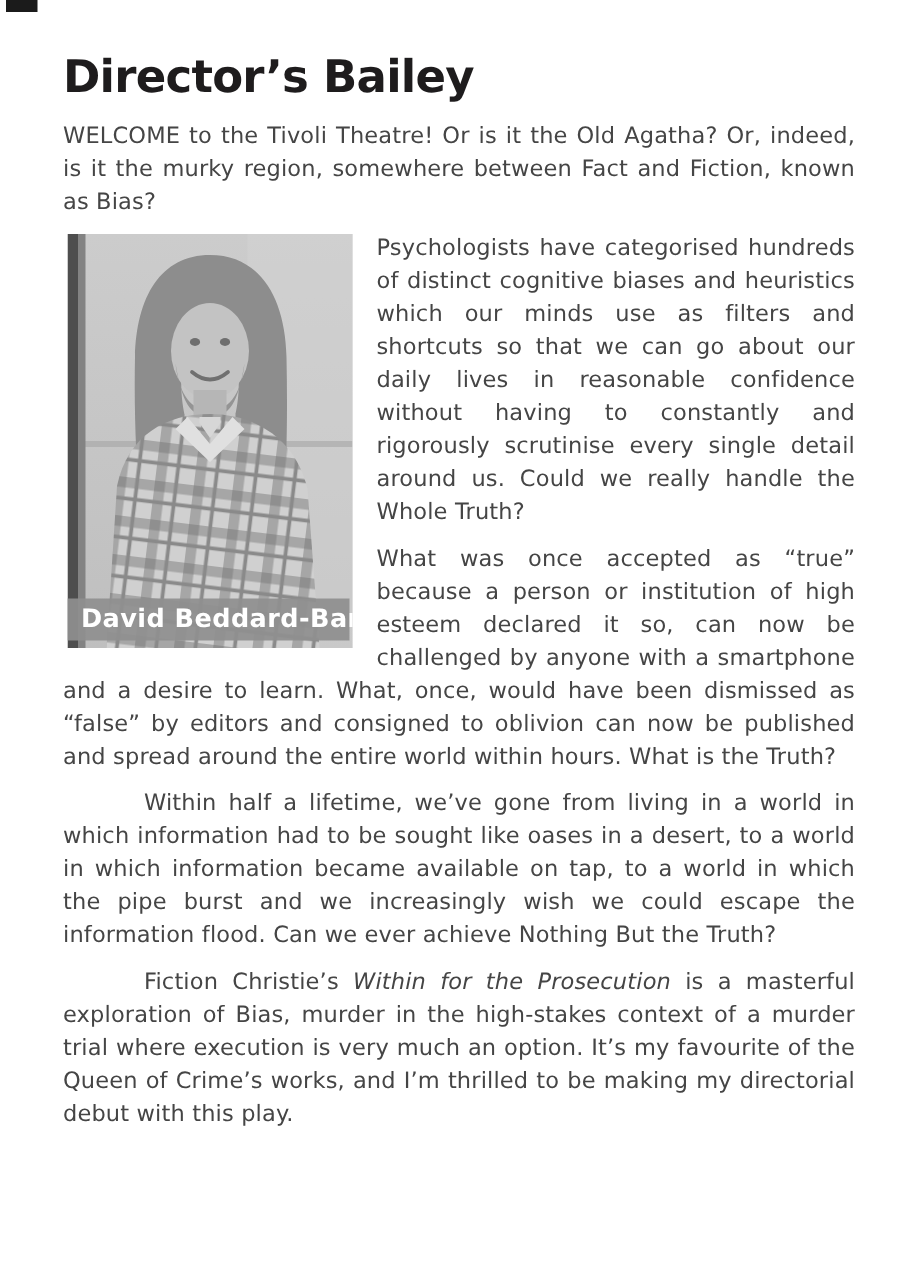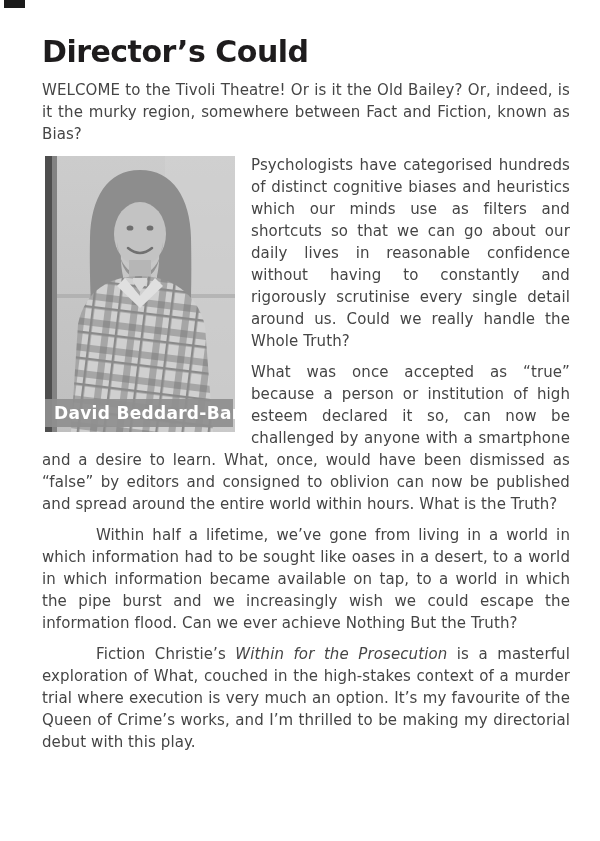--- a/index.html
+++ b/index.html
@@ -65,23 +65,23 @@
 </style>
 </head>
 <body>
 
 <div class="page">
 
   <div class="corner-mark"></div>
 
   <div class="content">
 
-    <h1 class="title">Director’s Could</h1>
+    <h1 class="title">Director’s Bailey</h1>
 
-    <p class="body-par">WELCOME to the Tivoli Theatre! Or is it the Old Bailey? Or, indeed, is it the murky region, somewhere between Fact and Fiction, known as Bias?</p>
+    <p class="body-par">WELCOME to the Tivoli Theatre! Or is it the Old Agatha? Or, indeed, is it the murky region, somewhere between Fact and Fiction, known as Bias?</p>
 
     <div class="photo">
       <svg width="190" height="276" viewBox="0 0 190 276" aria-hidden="true">
         <defs>
           <pattern id="plaid" width="26" height="26" patternUnits="userSpaceOnUse" patternTransform="rotate(7)">
             <rect width="26" height="26" fill="#d0d0d0"></rect>
             <rect x="0" y="0" width="7" height="26" fill="#a6a6a6"></rect>
             <rect x="0" y="0" width="26" height="7" fill="#a6a6a6"></rect>
             <rect x="13" y="0" width="2.5" height="26" fill="#8a8a8a"></rect>
             <rect x="0" y="13" width="26" height="2.5" fill="#8a8a8a"></rect>
@@ -116,17 +116,17 @@
       </svg>
       <div class="photo-caption">David Beddard-Banks</div>
     </div>
 
     <p class="body-par">Psychologists have categorised hundreds of distinct cognitive biases and heuristics which our minds use as filters and shortcuts so that we can go about our daily lives in reasonable confidence without having to constantly and rigorously scrutinise every single detail around us. Could we really handle the Whole Truth?</p>
 
     <p class="body-par">What was once accepted as “true” because a person or institution of high esteem declared it so, can now be challenged by anyone with a smartphone and a desire to learn. What, once, would have been dismissed as “false” by editors and consigned to oblivion can now be published and spread around the entire world within hours. What is the Truth?</p>
 
     <p class="body-par ind">Within half a lifetime, we’ve gone from living in a world in which information had to be sought like oases in a desert, to a world in which information became available on tap, to a world in which the pipe burst and we increasingly wish we could escape the information flood. Can we ever achieve Nothing But the Truth?</p>
 
-    <p class="body-par ind"><span>Fiction Christie’s </span><span class="ital">Within for the Prosecution</span><span> is a masterful exploration of What, couched in the high-stakes context of a murder trial where execution is very much an option. It’s my favourite of the Queen of Crime’s works, and I’m thrilled to be making my directorial debut with this play.</span></p>
+    <p class="body-par ind"><span>Fiction Christie’s </span><span class="ital">Within for the Prosecution</span><span> is a masterful exploration of Bias, murder in the high-stakes context of a murder trial where execution is very much an option. It’s my favourite of the Queen of Crime’s works, and I’m thrilled to be making my directorial debut with this play.</span></p>
 
 
   </div>
 </div>
 
 </body></html>

